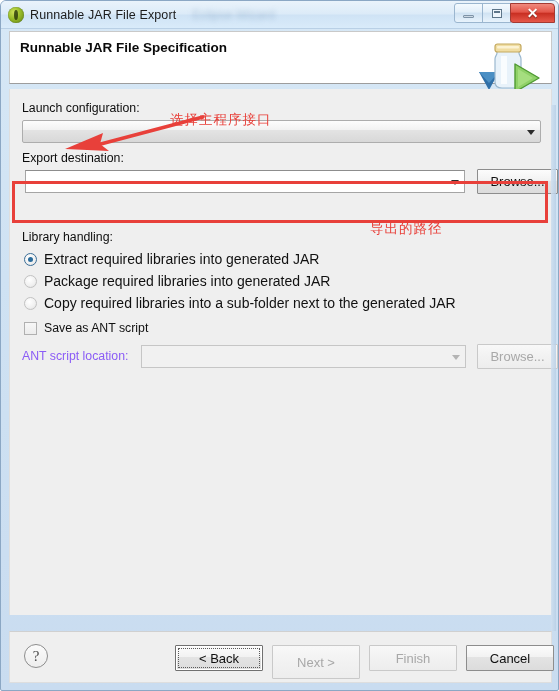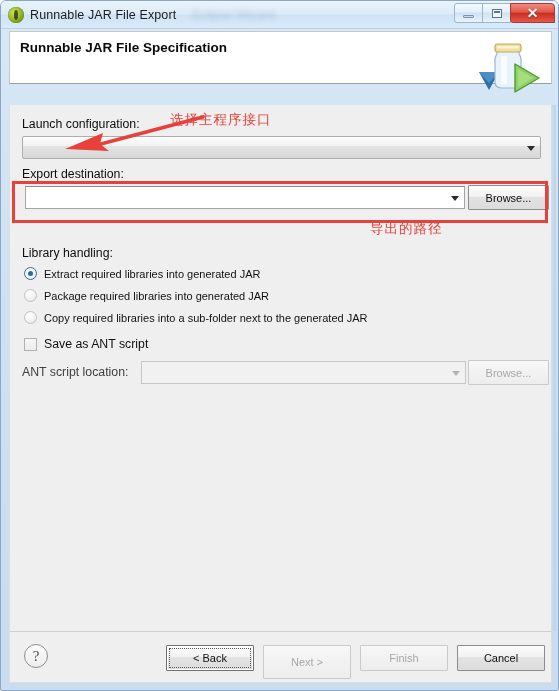--- a/index.html
+++ b/index.html
@@ -121,33 +121,33 @@
     line-height: 17px;
   }
   
   #header-icon {
     position: absolute; right: 8px; top: 4px;
     width: 70px; height: 66px;
   }
 
   
   #body {
-    position: absolute; left: 8px; top: 104px;
+    position: absolute; left: 8px; top: 88px;
     width: 543px; height: 526px;
     background: #efefef;
     border-left: 1px solid #dedede;
     border-right: 1px solid #dedede;
   }
 
   .field-label {
     position: absolute;
     font-size: 12.3px; color: #0d0d0d;
     white-space: nowrap;
   }
-  .field-label.disabled { color: #404040; }
+  .field-label.disabled { color: #8b5cf6; }
 
   
   .combo-grey {
     position: absolute;
     height: 23px;
     background: linear-gradient(to bottom, #fdfdfd 0%, #f2f2f2 42%, #e3e3e3 45%, #d8d8d8 100%);
     border: 1px solid #adadad;
     border-radius: 2px;
   }
   
@@ -171,45 +171,46 @@
     border-top: 5px solid #2b2b2b;
   }
   .combo-arrow.disabled { border-top-color: #b4b4b4; }
 
   .btn {
     position: absolute;
     height: 25px;
     border: 1px solid #8d8d8d;
     border-radius: 1px;
     background: linear-gradient(to bottom, #fcfcfc 0%, #f2f2f2 45%, #e3e3e3 48%, #dcdcdc 100%);
-    font-size: 11px; color: #101010;
+    font-size: 13px; color: #101010;
     display: flex; align-items: center; justify-content: center;
     font-family: "Liberation Sans", sans-serif;
     cursor: default;
+    margin-left: 9px;
   }
   .btn.disabled {
     border-color: #c9c9c9;
     color: #a8a8a8;
     background: linear-gradient(to bottom, #f8f8f8 0%, #f2f2f2 48%, #ededed 100%);
   }
   .btn.focused {
     border-color: #707070;
     box-shadow: 0 0 0 1px #ffffff inset;
   }
   .btn.focused::after {
     content: ""; position: absolute;
     left: 2px; right: 2px; top: 2px; bottom: 2px;
     border: 1px dotted #5a5a5a;
   }
 
   
   .radio-row {
     position: absolute;
     display: flex; align-items: center;
-    font-size: 11px; color: #111111;
+    font-size: 14px; color: #111111;
     white-space: nowrap;
   }
   .radio-dot {
     width: 13px; height: 13px;
     border-radius: 50%;
     border: 1px solid #9c9c9c;
     background: radial-gradient(circle at 40% 35%, #ffffff 0%, #f0f0f0 60%, #dadada 100%);
     margin-right: 7px;
     position: relative;
     flex: 0 0 auto;

